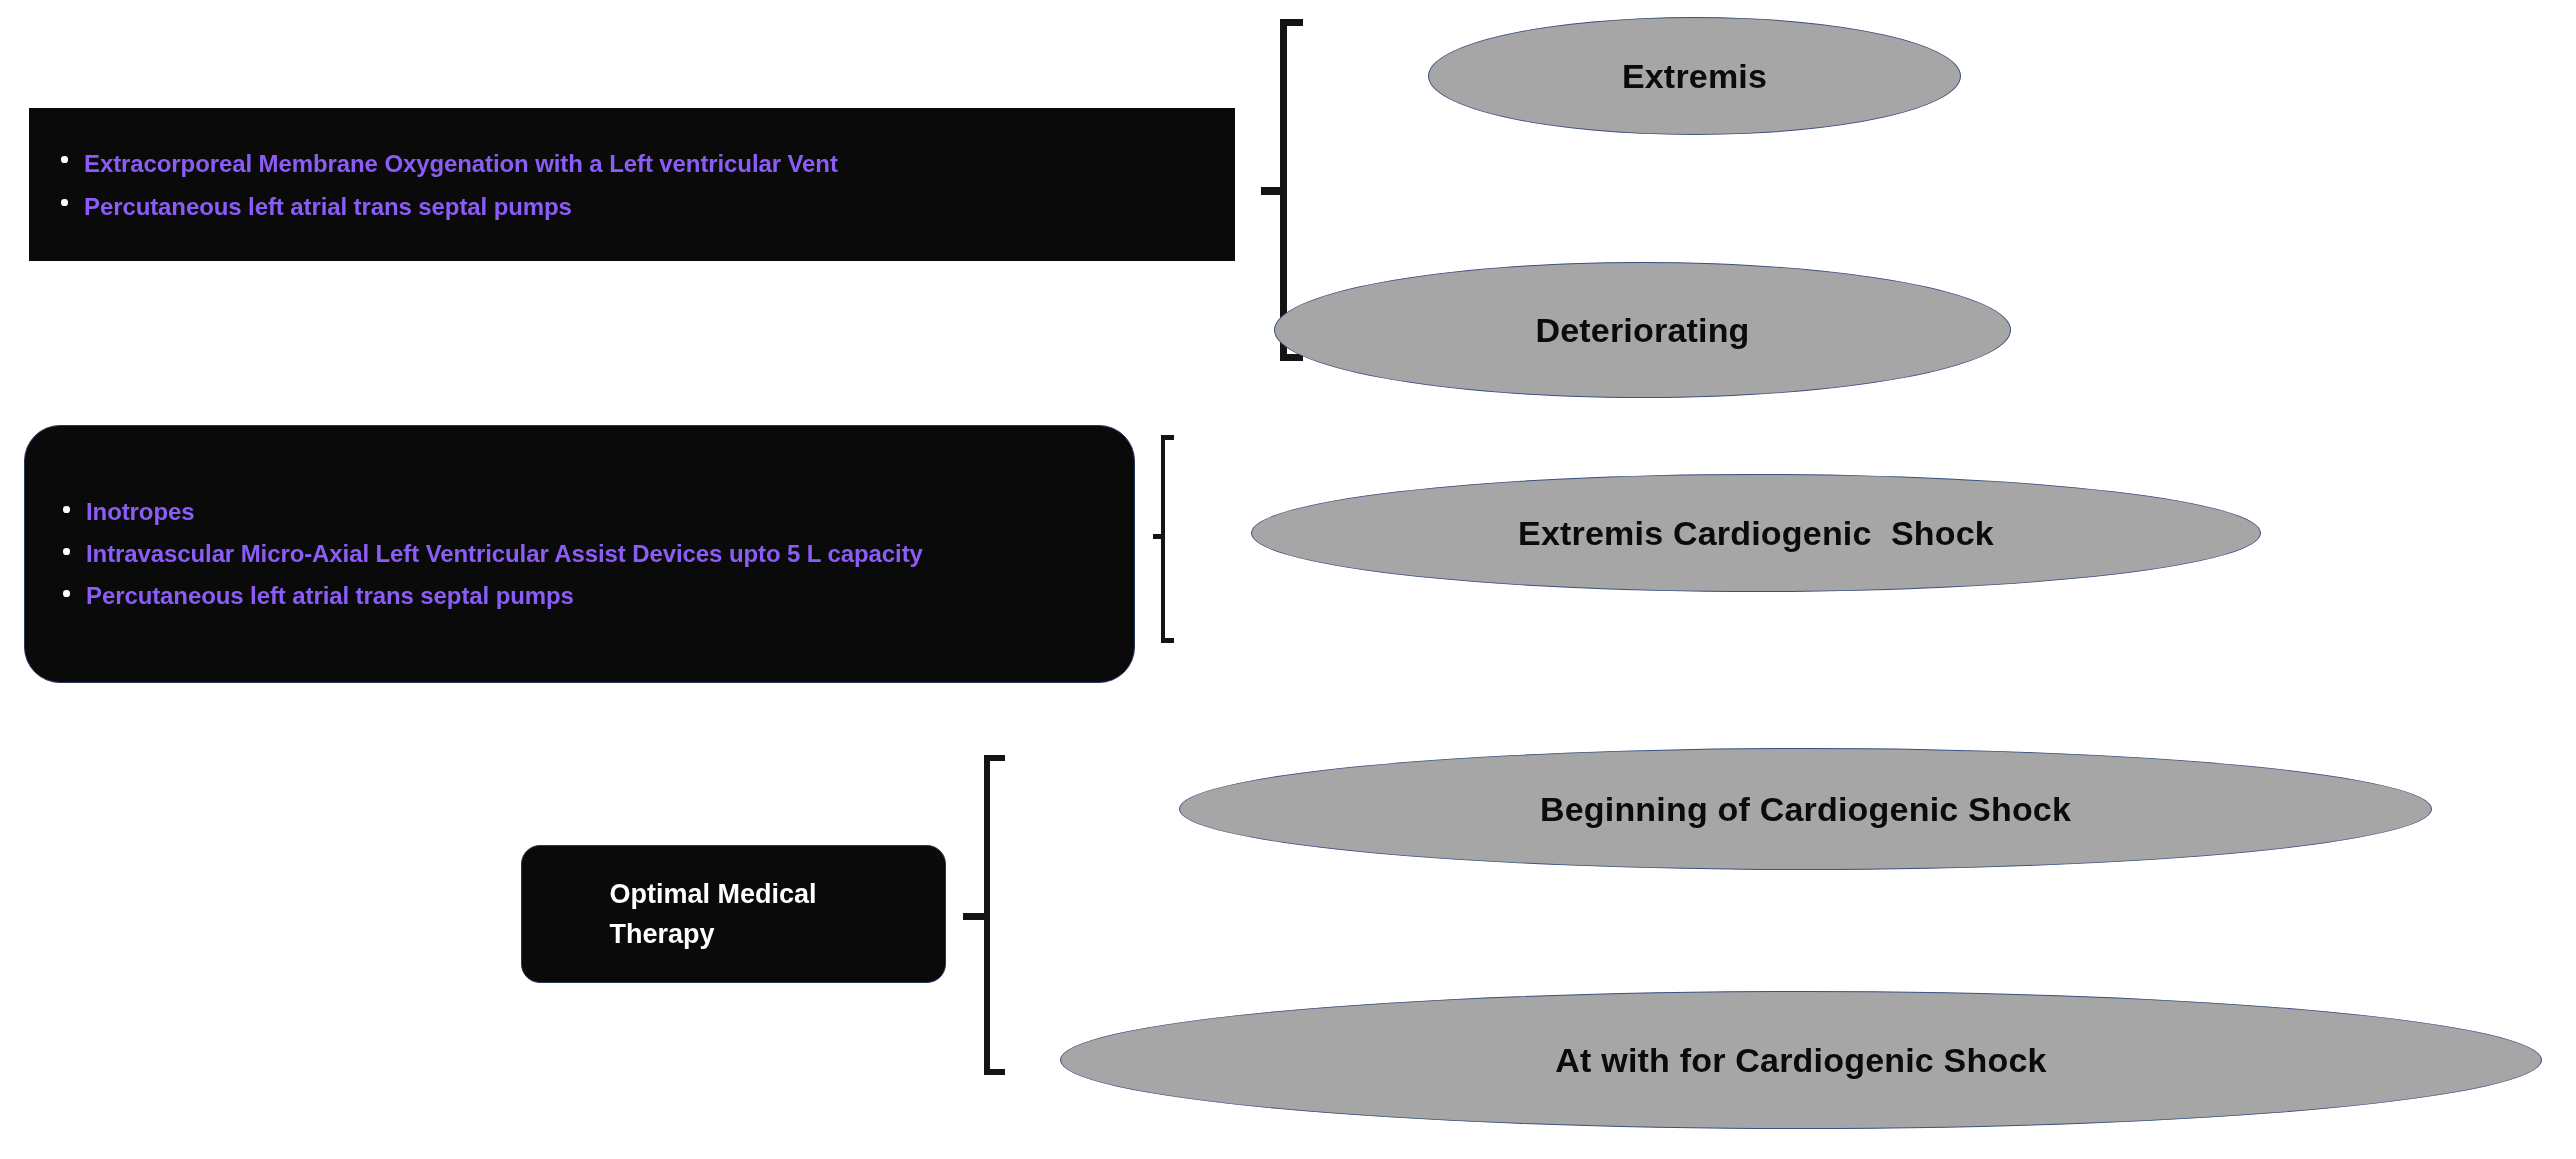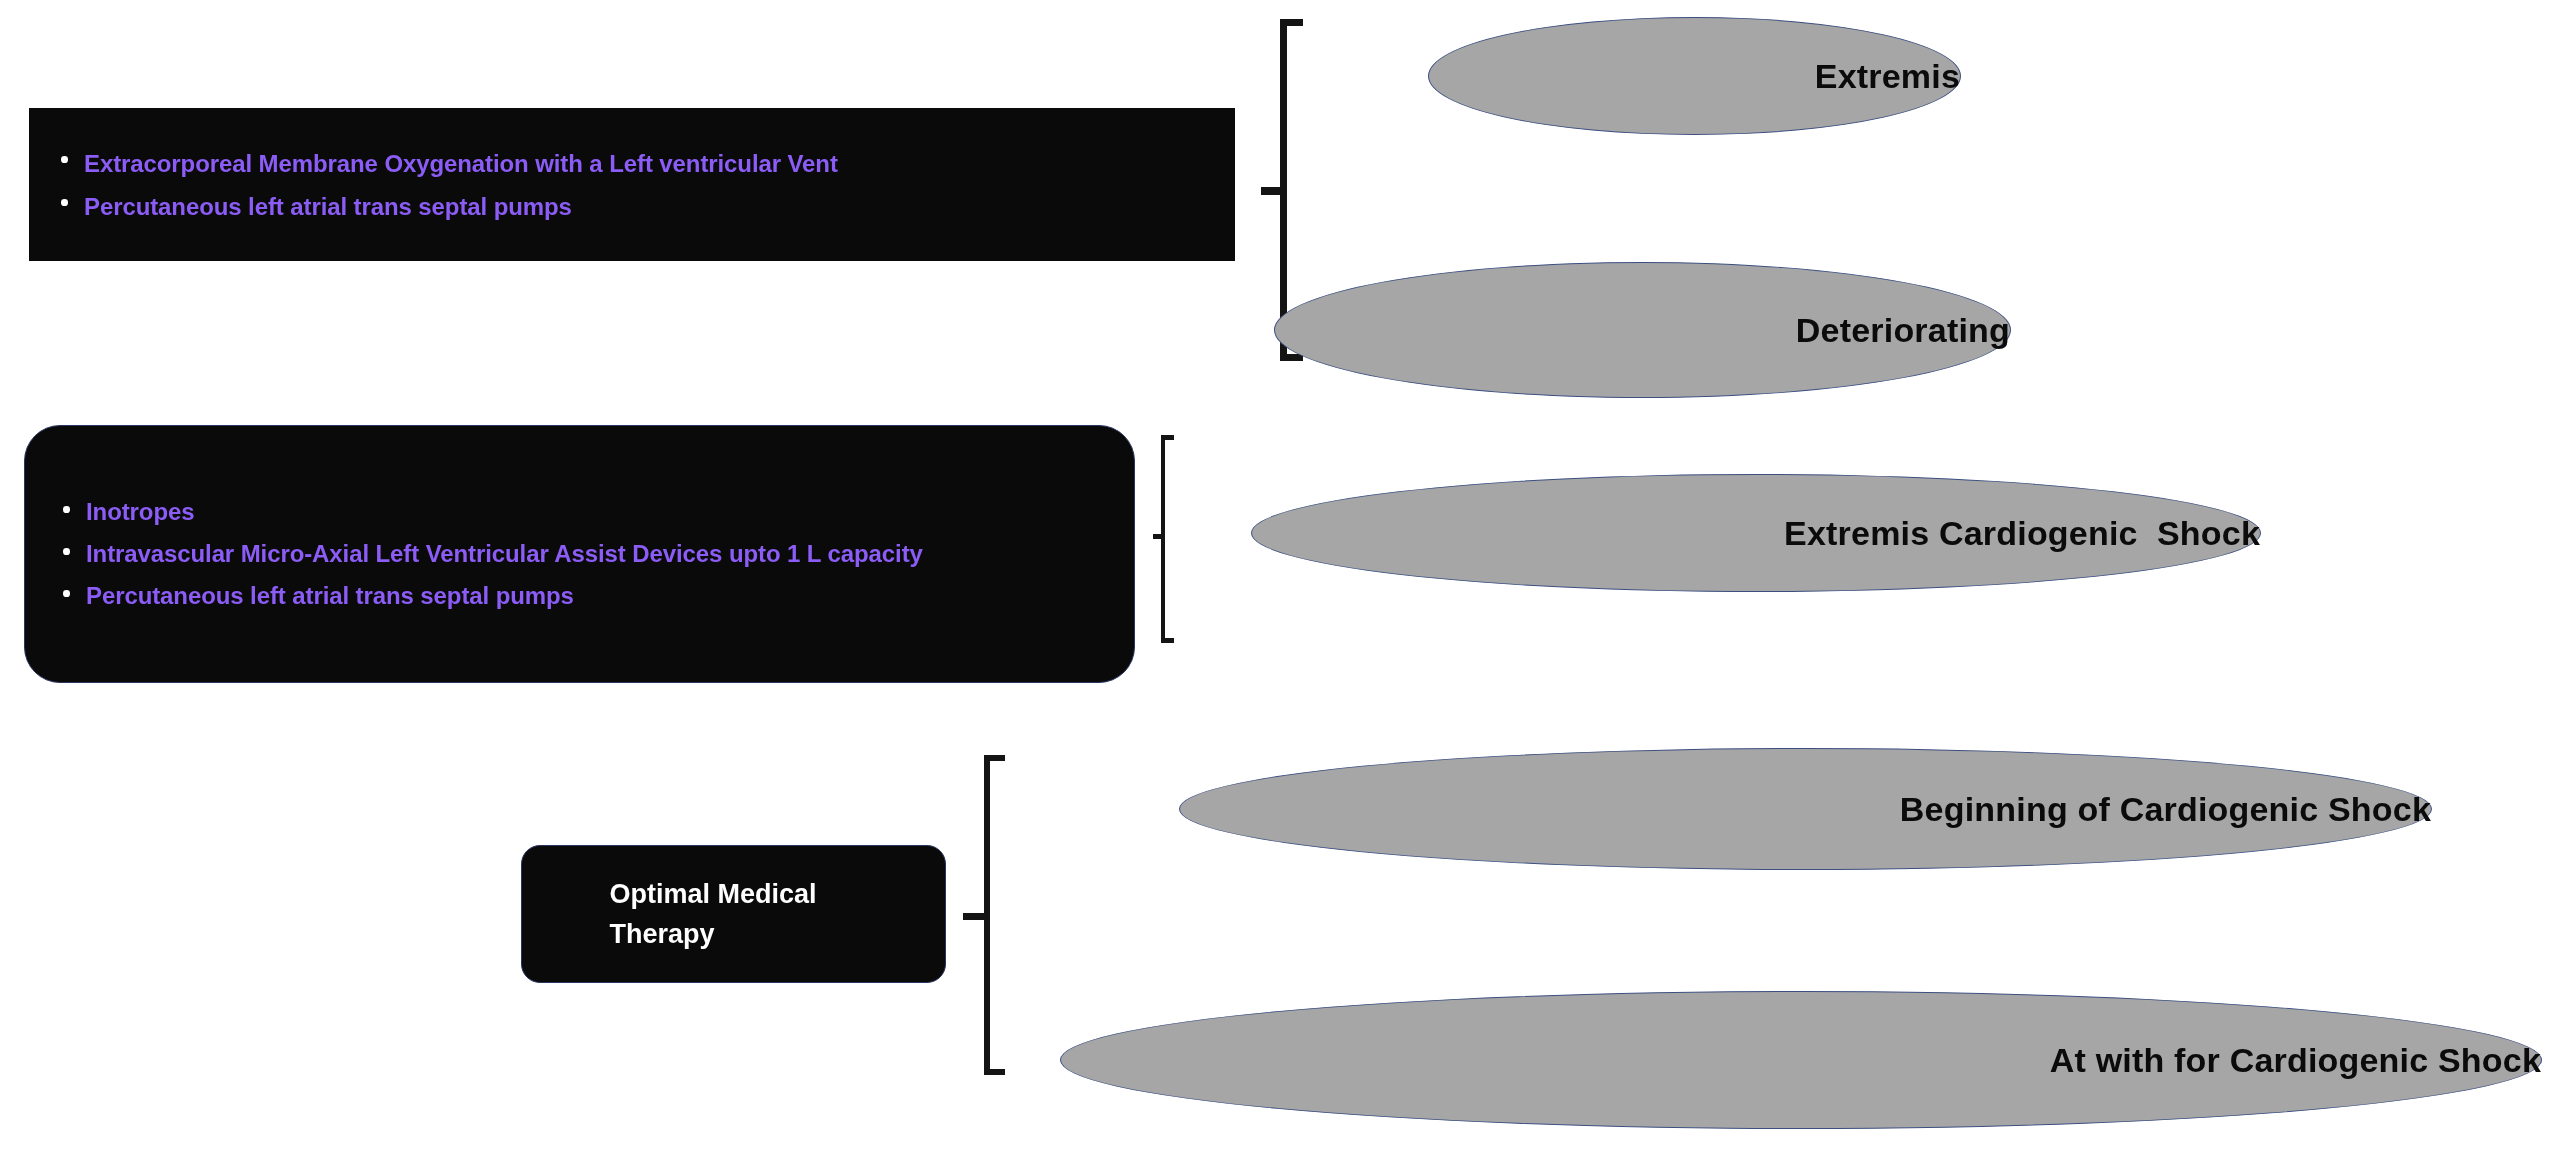--- a/index.html
+++ b/index.html
@@ -121,21 +121,21 @@
   .tick.mid    { }
 
   
   .ell {
     position: absolute;
     background: #a6a6a6;
     border: 1.9px solid #3c4f80;
     border-radius: 50%;
     display: flex;
     align-items: center;
-    justify-content: flex-end;
+    justify-content: center;
     box-sizing: border-box;
   }
   .ell .ell-label {
     font-size: 34px;
     font-weight: bold;
     color: #0b0b0b;
     white-space: pre;
     letter-spacing: 0.2px;
   }
 
@@ -153,21 +153,21 @@
   <div class="tbox" id="box-extremis-therapies">
     <ul class="bullet-list">
       <li>Extracorporeal Membrane Oxygenation with a Left ventricular Vent</li>
       <li>Percutaneous left atrial trans septal pumps</li>
     </ul>
   </div>
 
   <div class="tbox rounded-lg" id="box-classic-therapies">
     <ul class="bullet-list">
       <li>Inotropes</li>
-      <li>Intravascular Micro-Axial Left Ventricular Assist Devices upto 1 L capacity</li>
+      <li>Intravascular Micro-Axial Left Ventricular Assist Devices upto 5 L capacity</li>
       <li>Percutaneous left atrial trans septal pumps</li>
     </ul>
   </div>
 
   <div class="tbox rounded-sm" id="box-optimal-medical-therapy">
     <div class="omt-label">Optimal Medical Therapy</div>
   </div>
 
   <div class="bracket" id="bracket-top" style="left:1280px; top:19px; width:23px; height:342px;">
     <div class="spine" style="width:6.7px;"></div>

